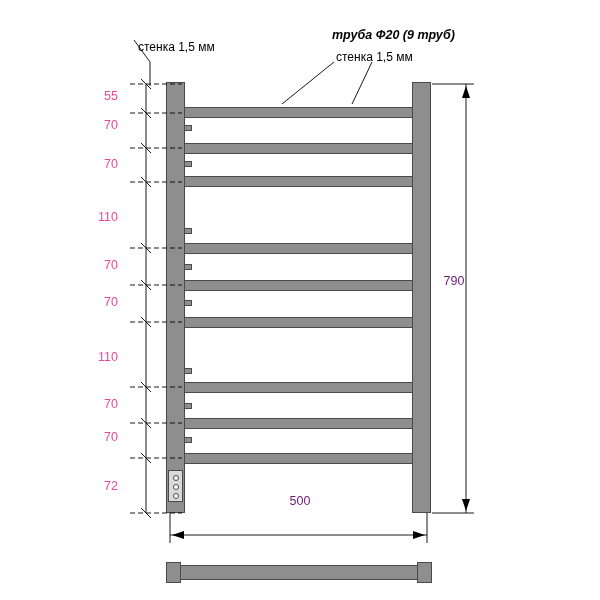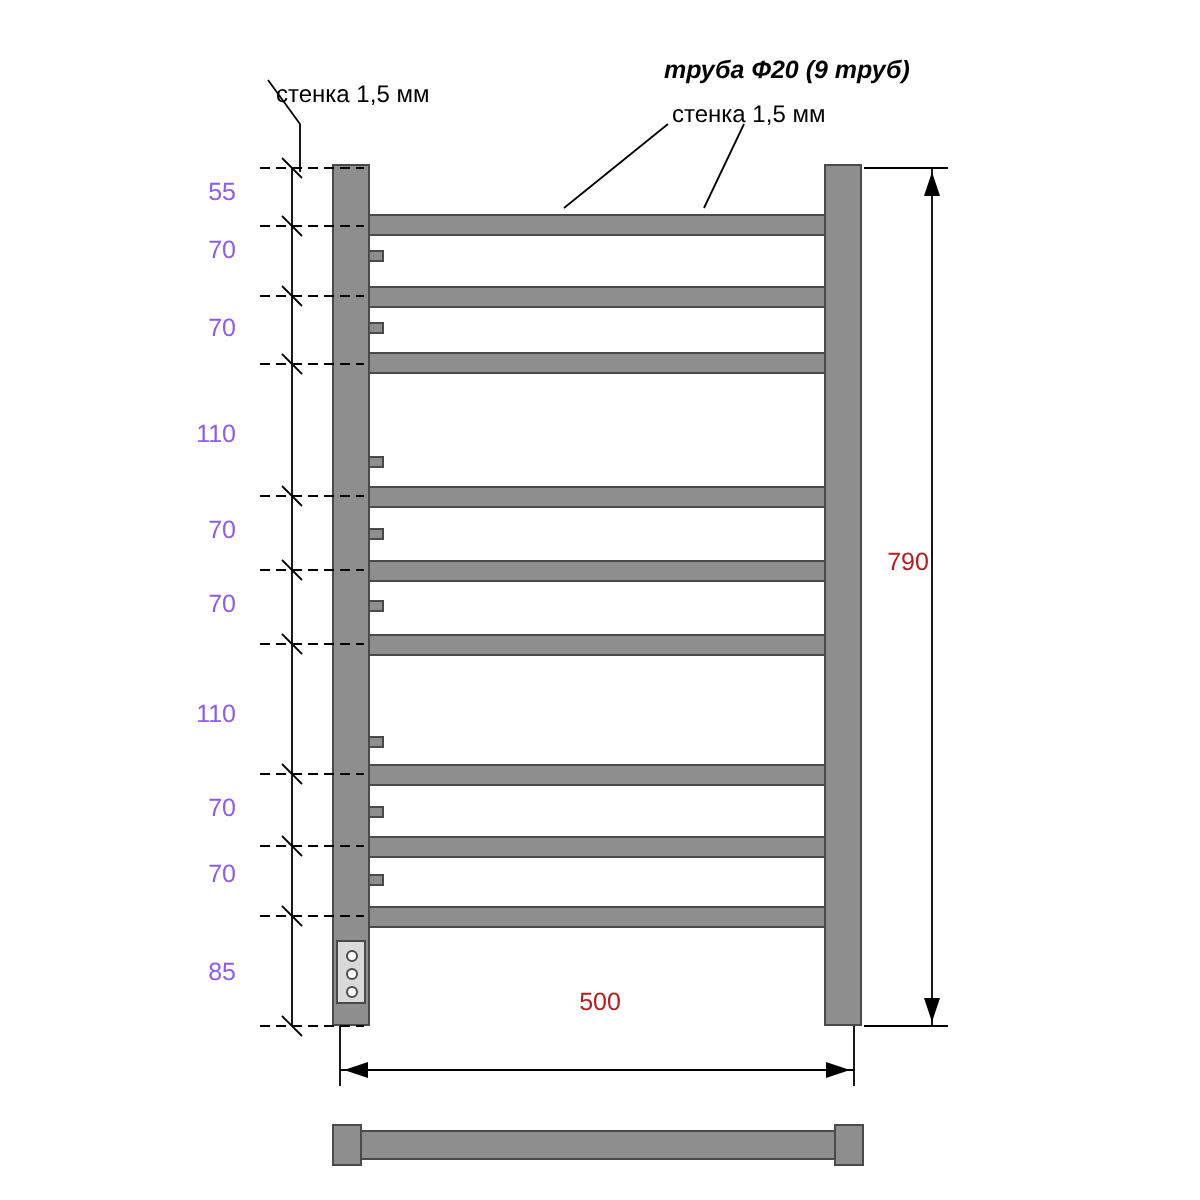--- a/index.html
+++ b/index.html
@@ -27,27 +27,27 @@
   }
   .ann-sub {
     font-size: 12px;
     color: #000;
     white-space: nowrap;
   }
 
   
   .dim {
     font-size: 12.5px;
-    color: #8b5cf6;
+    color: #ec4899;
     white-space: nowrap;
     text-align: right;
   }
   .dim-c {
     font-size: 12.5px;
-    color: #b91c1c;
+    color: #701a75;
     white-space: nowrap;
     text-align: center;
   }
 
   
   .bar {
     background: #8e8e8e;
     border: 1px solid #4a4a4a;
     box-sizing: border-box;
   }
@@ -93,21 +93,21 @@
 
   <div class="abs dim" style="left:84px; top:89px; width:34px;">55</div>
   <div class="abs dim" style="left:84px; top:118px; width:34px;">70</div>
   <div class="abs dim" style="left:84px; top:157px; width:34px;">70</div>
   <div class="abs dim" style="left:79px; top:210px; width:39px;">110</div>
   <div class="abs dim" style="left:84px; top:258px; width:34px;">70</div>
   <div class="abs dim" style="left:84px; top:295px; width:34px;">70</div>
   <div class="abs dim" style="left:79px; top:350px; width:39px;">110</div>
   <div class="abs dim" style="left:84px; top:397px; width:34px;">70</div>
   <div class="abs dim" style="left:84px; top:430px; width:34px;">70</div>
-  <div class="abs dim" style="left:84px; top:479px; width:34px;">85</div>
+  <div class="abs dim" style="left:84px; top:479px; width:34px;">72</div>
 
   <div class="abs dim-c" style="left:432px; top:274px; width:44px;">790</div>
 
   <div class="abs dim-c" style="left:272px; top:494px; width:56px;">500</div>
 
   <div class="abs bar" style="left:166px; top:107px; width:258px; height:11px;"></div>
   <div class="abs bar" style="left:166px; top:143px; width:258px; height:11px;"></div>
   <div class="abs bar" style="left:166px; top:176px; width:258px; height:11px;"></div>
   <div class="abs bar" style="left:166px; top:243px; width:258px; height:11px;"></div>
   <div class="abs bar" style="left:166px; top:280px; width:258px; height:11px;"></div>

